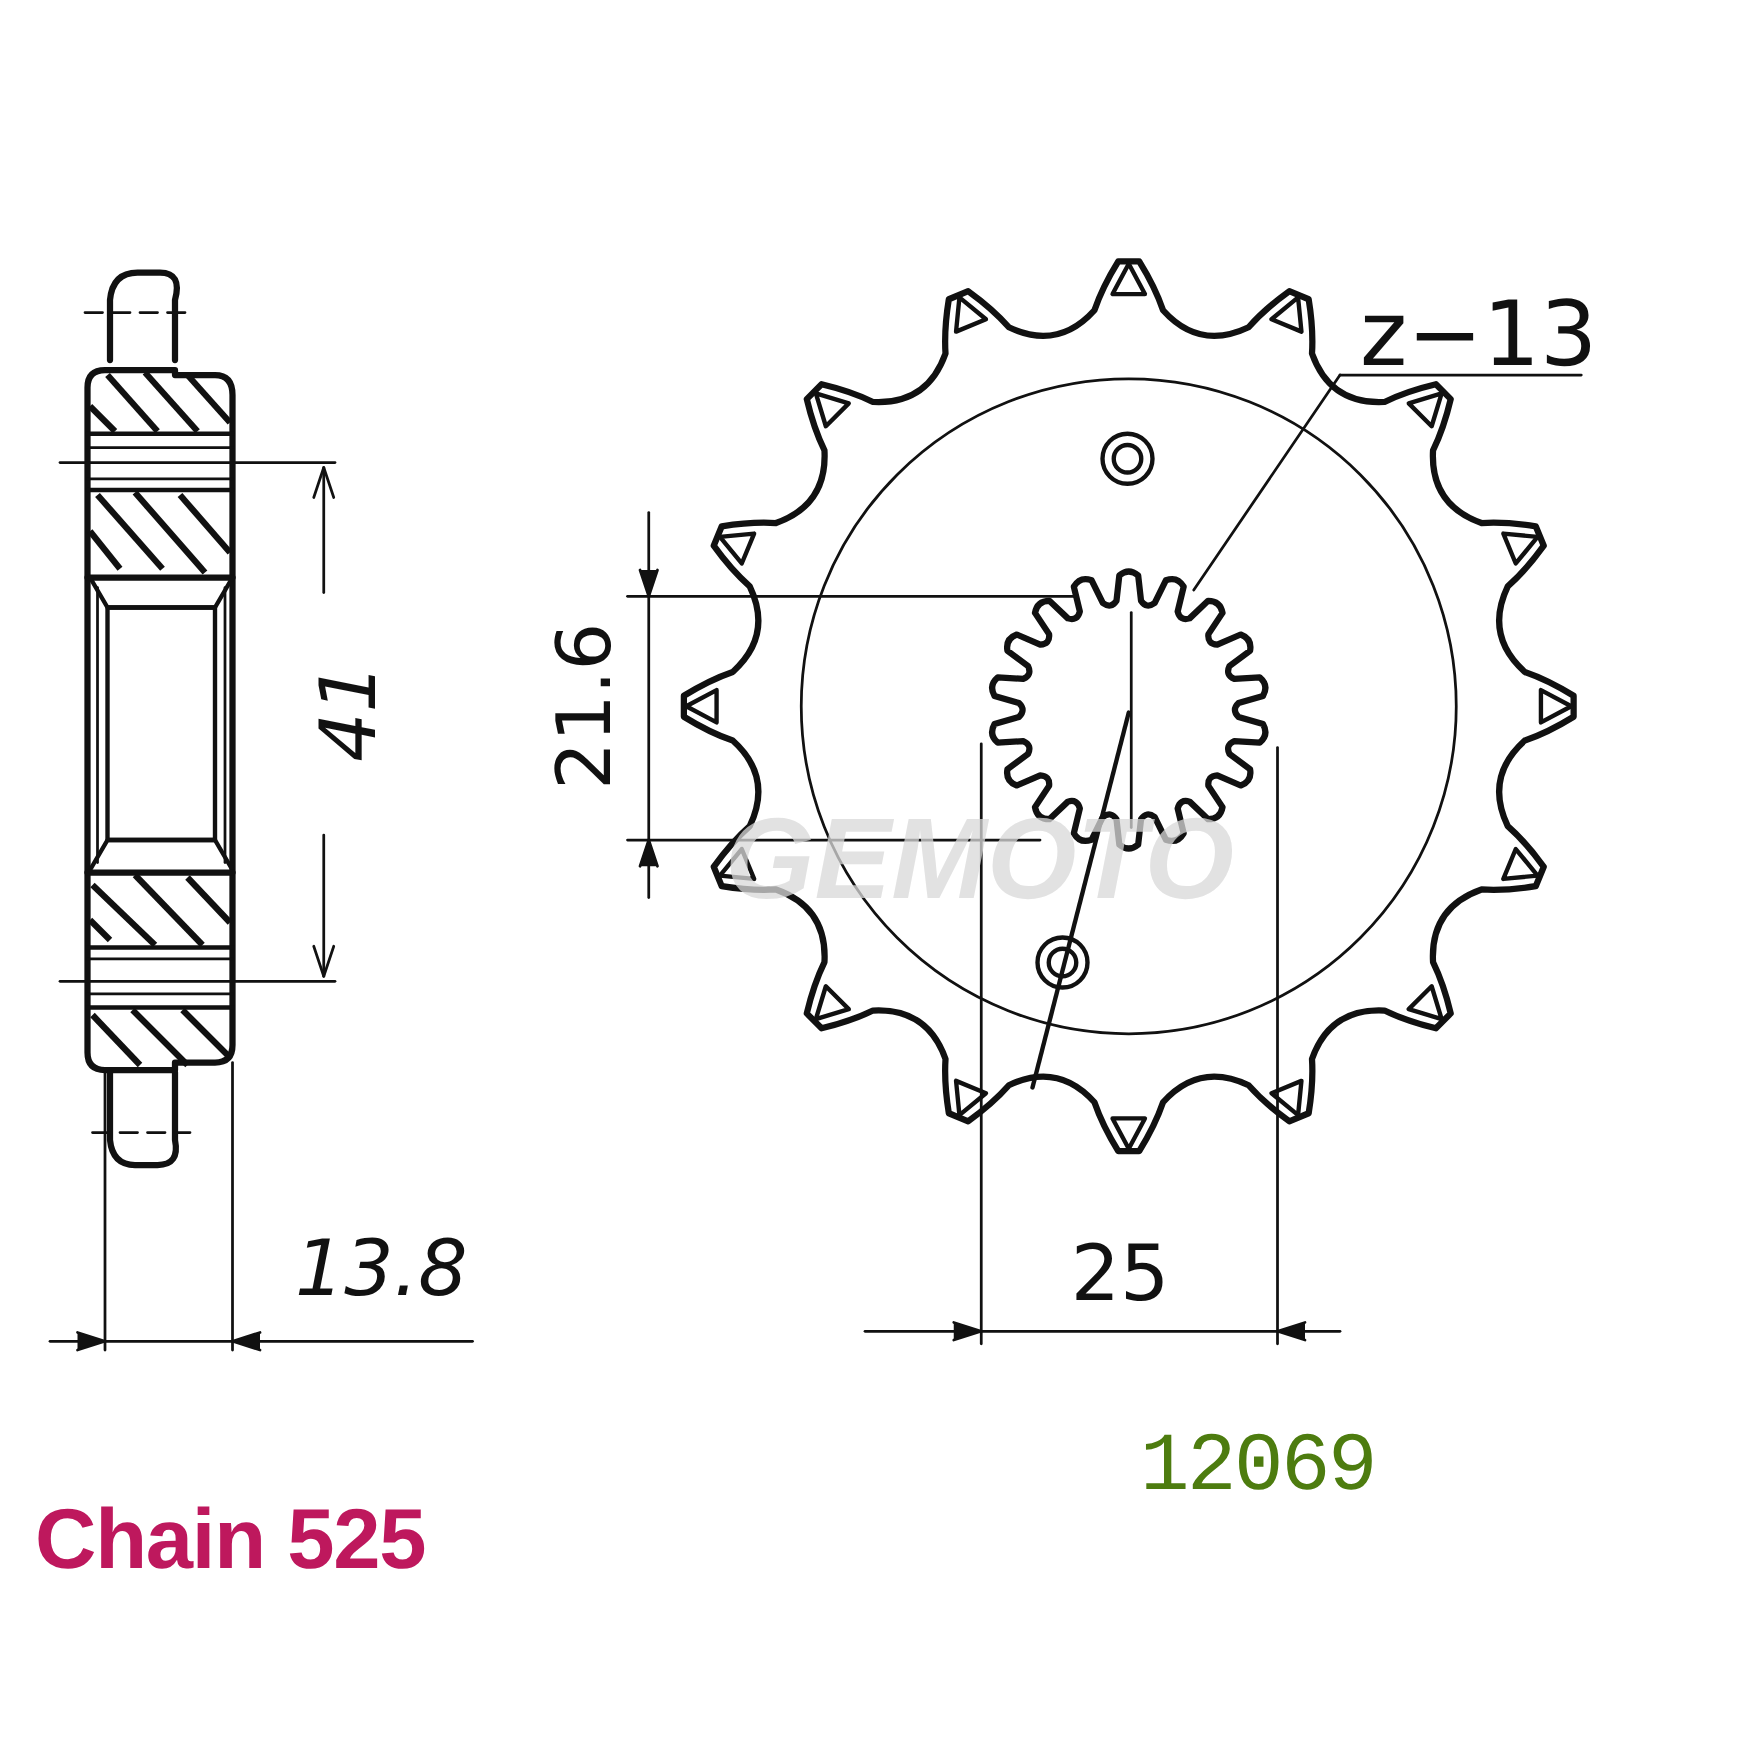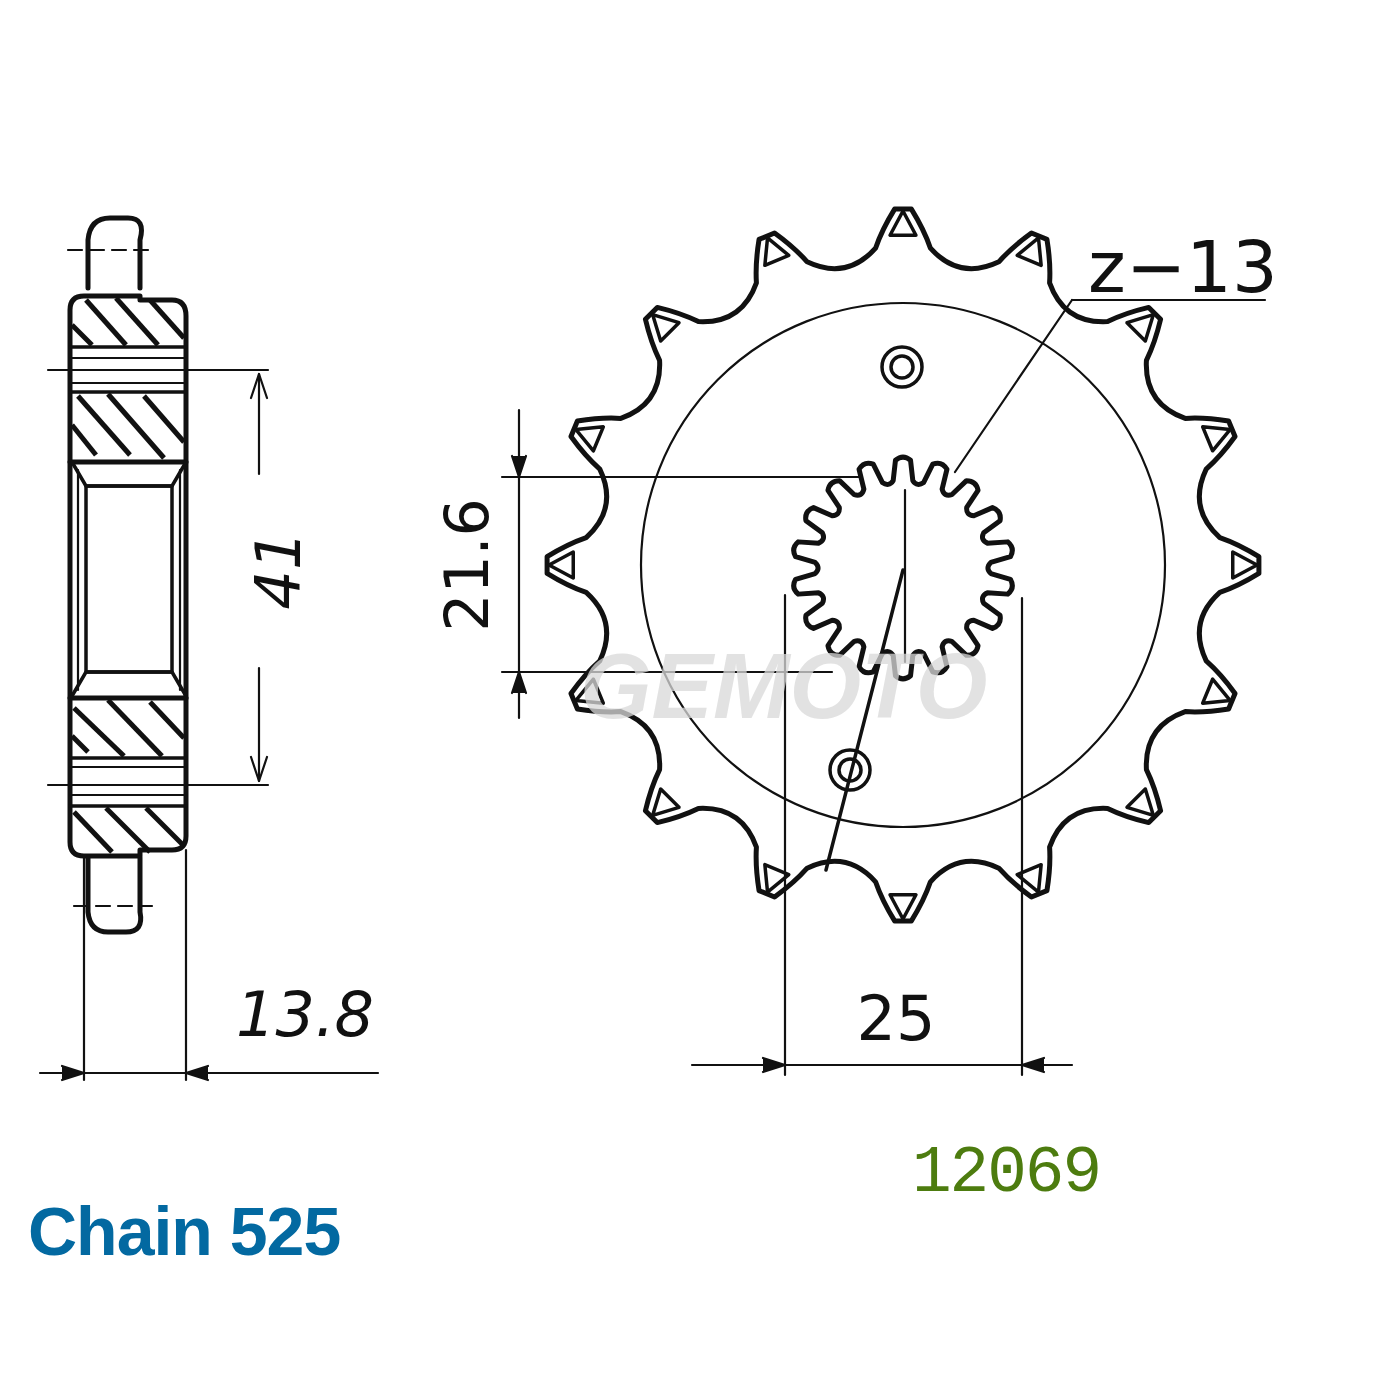--- a/index.html
+++ b/index.html
@@ -5,21 +5,21 @@
   html, body { margin:0; padding:0; background:#ffffff; }
   body { width:1400px; height:1400px; position:relative; overflow:hidden; font-family:"Liberation Sans", sans-serif; }
   #drawing { position:absolute; left:0; top:0; width:1400px; height:1400px; }
   .stroke { fill:none; stroke:#111111; stroke-linecap:round; stroke-linejoin:round; }
   .thick { stroke-width:5; }
   .med { stroke-width:3.5; }
   .thin { stroke-width:2.2; }
   .hatch { stroke:#111111; stroke-width:5; }
   .dim-text { font-family:"DejaVu Sans", sans-serif; fill:#111111; }
   .watermark { font-family:"Liberation Sans", sans-serif; font-weight:bold; font-style:italic; fill:#d9d9d9; opacity:0.75; }
-  .label-chain { position:absolute; left:28px; top:1192px; font-family:"Liberation Sans", sans-serif; font-weight:bold; font-size:68px; color:#0369a1; letter-spacing:-1px; }
+  .label-chain { position:absolute; left:28px; top:1192px; font-family:"Liberation Sans", sans-serif; font-weight:bold; font-size:68px; color:#be185d; letter-spacing:-1px; }
   .label-part { position:absolute; left:912px; top:1136px; font-family:"Liberation Mono", monospace; font-size:66px; color:#4d7c0f; letter-spacing:-2px; }
 </style>
 </head>
 <body>
 
 <svg id="drawing" viewBox="0 0 1400 1400" xmlns="http://www.w3.org/2000/svg">
 
   <g>
 
     <path class="stroke thick" d="M88,288 L88,240 Q90,218 110,218 L128,218 Q146,218 140,240 L140,288"></path>

